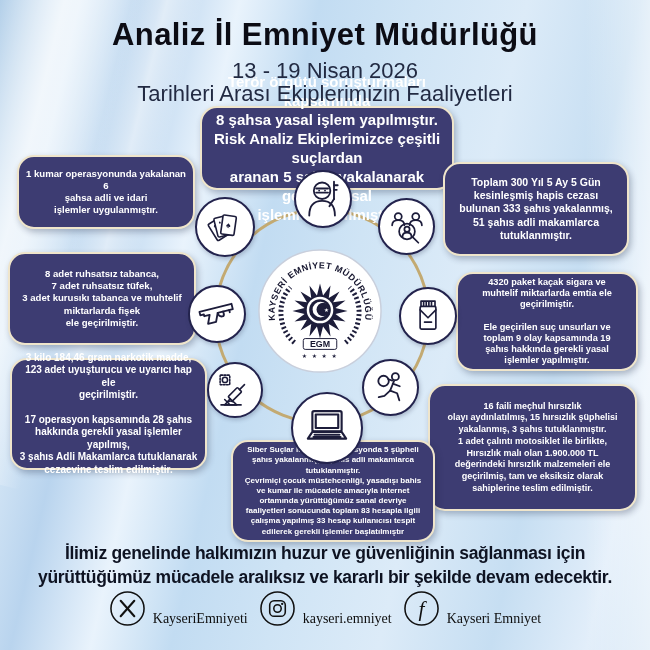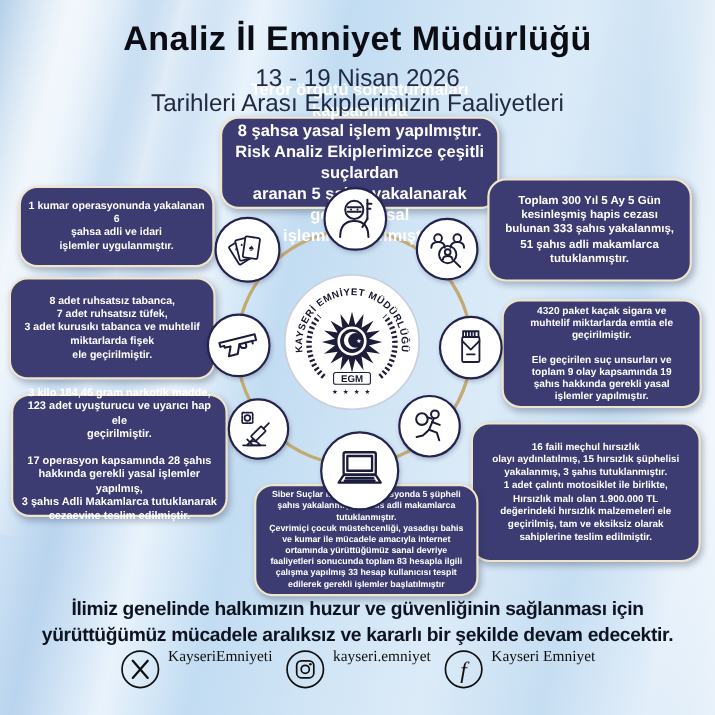--- a/index.html
+++ b/index.html
@@ -16,41 +16,41 @@
   .title{font-size:31px;font-weight:bold;color:#0c0c14;letter-spacing:.4px;}
   .date{font-size:22px;color:#222a42;margin-top:5px;}
   .subtitle{font-size:22px;color:#222a42;margin-top:-3px;}
   .box{
     position:absolute;background:#3d3c72;border:2px solid #efe5cb;border-radius:17px;
     color:#ffffff;font-weight:bold;display:flex;align-items:center;justify-content:center;
     text-align:center;box-sizing:border-box;white-space:pre-line;z-index:3;
     padding:5px 7px;line-height:1.27;box-shadow:2px 3px 6px rgba(30,40,70,.3);
   }
   .box-terror   {left:200px;top:106px;width:254px;height:84px;font-size:15px;}
-  .box-gambling {left:17px; top:155px;width:178px;height:74px;font-size:9.6px;margin-top:14px;}
+  .box-gambling {left:17px; top:155px;width:178px;height:74px;font-size:9.6px;}
   .box-arrests  {left:443px;top:162px;width:186px;height:94px;font-size:10.5px;text-align:center;}
   .box-weapons  {left:8px;  top:252px;width:188px;height:93px;font-size:9.6px;}
   .box-smuggling{left:456px;top:272px;width:182px;height:99px;font-size:9.2px;line-height:1.2;}
   .box-narcotics{left:10px; top:358px;width:197px;height:112px;font-size:10px;line-height:1.24;}
   .box-theft    {left:428px;top:384px;width:209px;height:127px;font-size:9px;line-height:1.3;}
   .box-cyber    {left:231px;top:440px;width:204px;height:102px;font-size:8px;line-height:1.27;}
   .ring{position:absolute;left:214px;top:208px;width:216px;height:216px;border:3px solid #c3aa72;border-radius:50%;box-sizing:border-box;z-index:1;}
   .icon-circle{position:absolute;background:#fff;border:2.5px solid #23234d;border-radius:50%;display:flex;align-items:center;justify-content:center;z-index:4;box-sizing:border-box;box-shadow:1px 2px 4px rgba(30,40,70,.25);}
   .ic-terror   {left:294px;top:170px;width:58px;height:58px;}
   .ic-cards    {left:195px;top:197px;width:60px;height:60px;}
   .ic-people   {left:378px;top:198px;width:57px;height:57px;}
   .ic-pistol   {left:188px;top:285px;width:58px;height:58px;}
   .ic-cigs     {left:399px;top:287px;width:58px;height:58px;}
   .ic-drugs    {left:207px;top:362px;width:56px;height:56px;}
   .ic-thief    {left:362px;top:359px;width:57px;height:57px;}
   .ic-laptop   {left:291px;top:392px;width:72px;height:72px;}
   .emblem{position:absolute;left:257px;top:248px;z-index:4;}
   .conclusion{position:absolute;top:541px;left:0;right:0;text-align:center;font-size:17.5px;font-weight:bold;color:#0e1322;white-space:pre-line;line-height:1.38;letter-spacing:-0.3px;z-index:5;}
   .footer{position:absolute;top:590px;left:0;right:0;display:flex;justify-content:center;align-items:center;gap:11px;z-index:5;}
-  .social{display:flex;align-items:flex-start;gap:7px;}
+  .social{display:flex;align-items:flex-end;gap:7px;}
   .social-label{font-family:"Liberation Serif",serif;font-size:14px;color:#0e0e0e;}
   svg{display:block;}
 </style>
 </head>
 <body>
 
 <div class="canvas">
   <div class="streak s1"></div>
   <div class="streak s2"></div>
   <div class="streak s3"></div>

